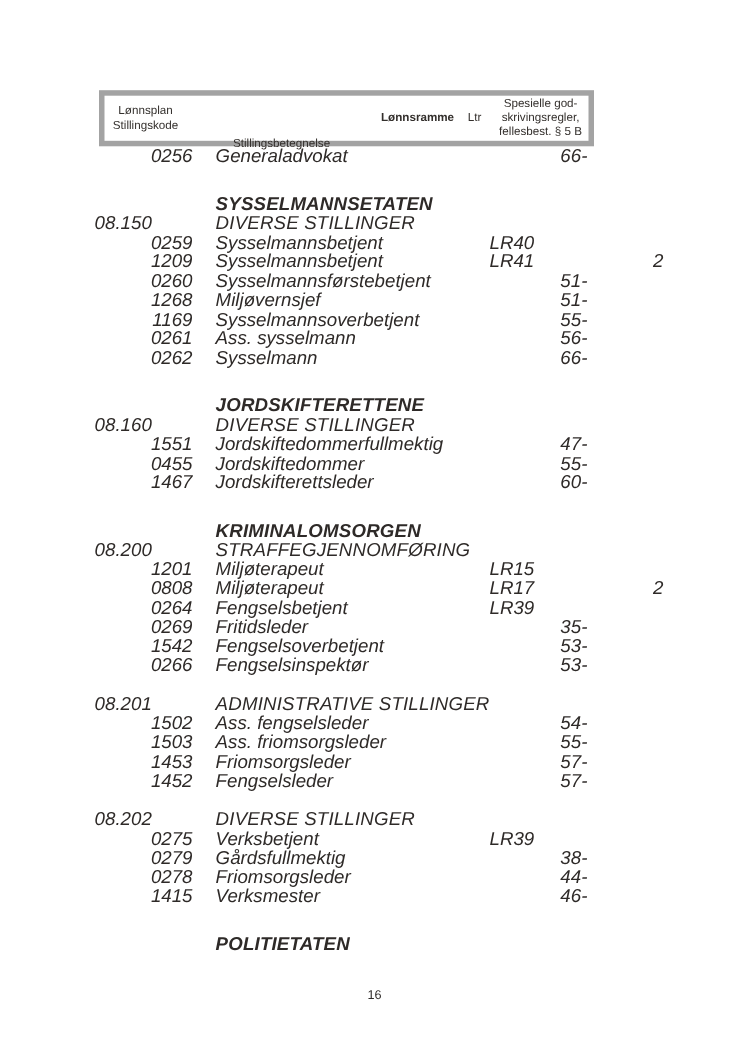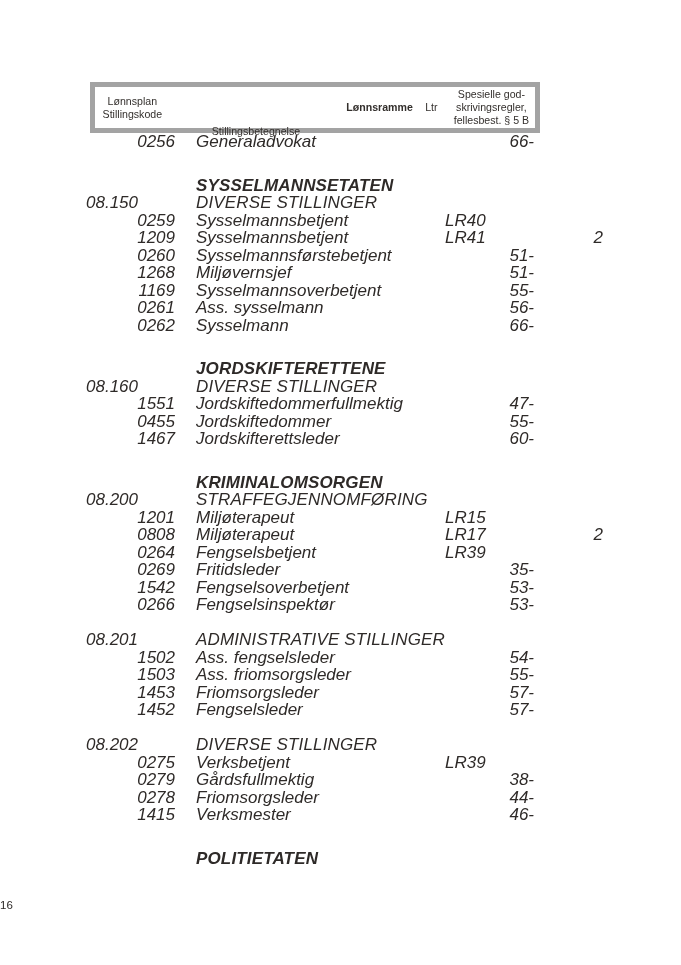--- a/index.html
+++ b/index.html
@@ -120,21 +120,21 @@
   .c-title.group {
     letter-spacing: 0.15px;
   }
 
   
   .page-number {
     position: absolute;
     left: 0;
     top: 899px;
     width: 681px;
-    text-align: left;
+    text-align: center;
     font-size: 11.5px;
     color: #2e2a28;
   }
 </style>
 </head>
 <body>
 
 <div id="page">
 
 

